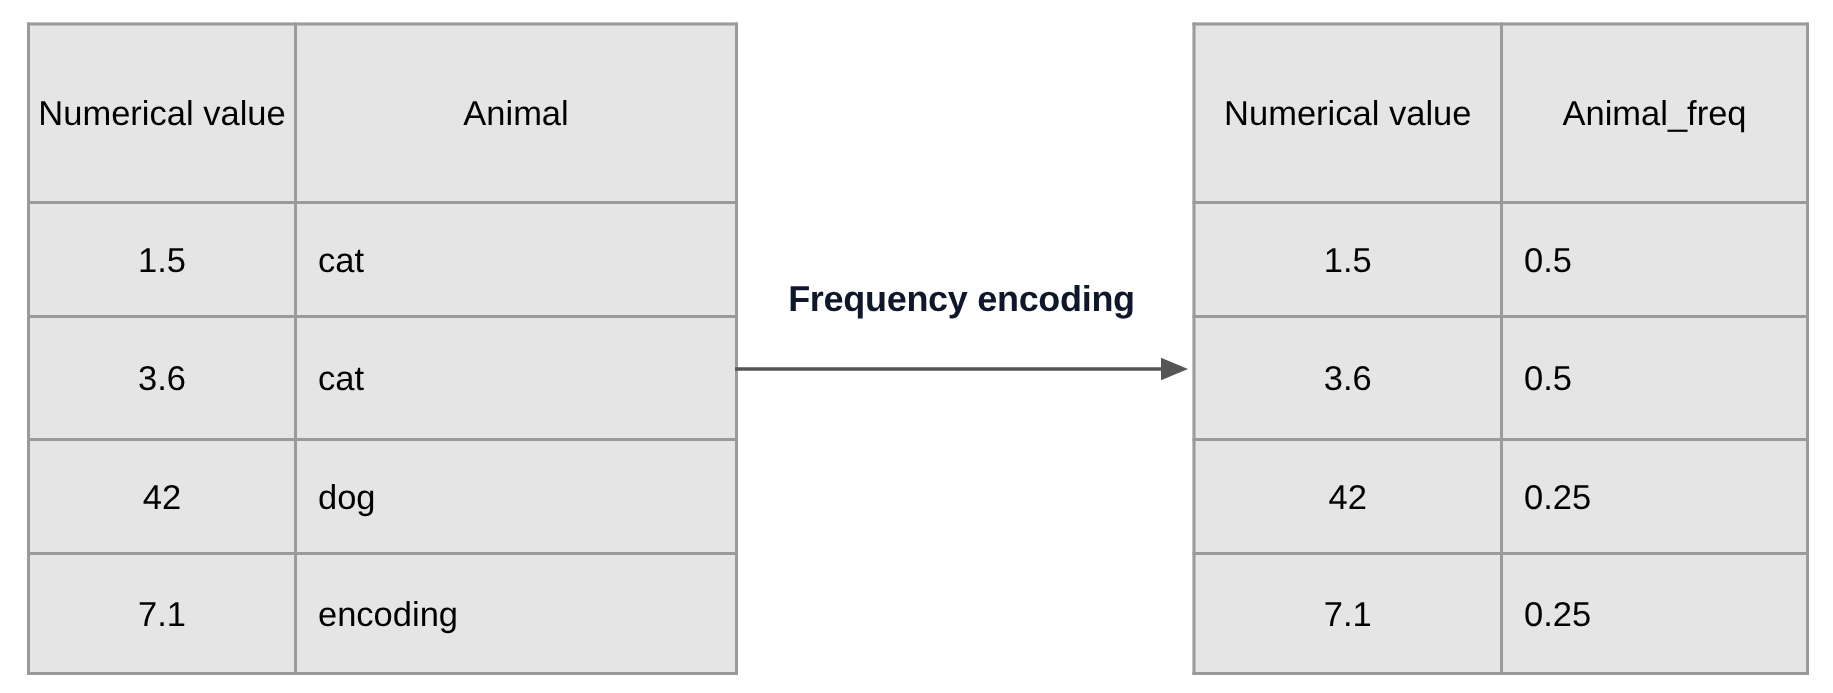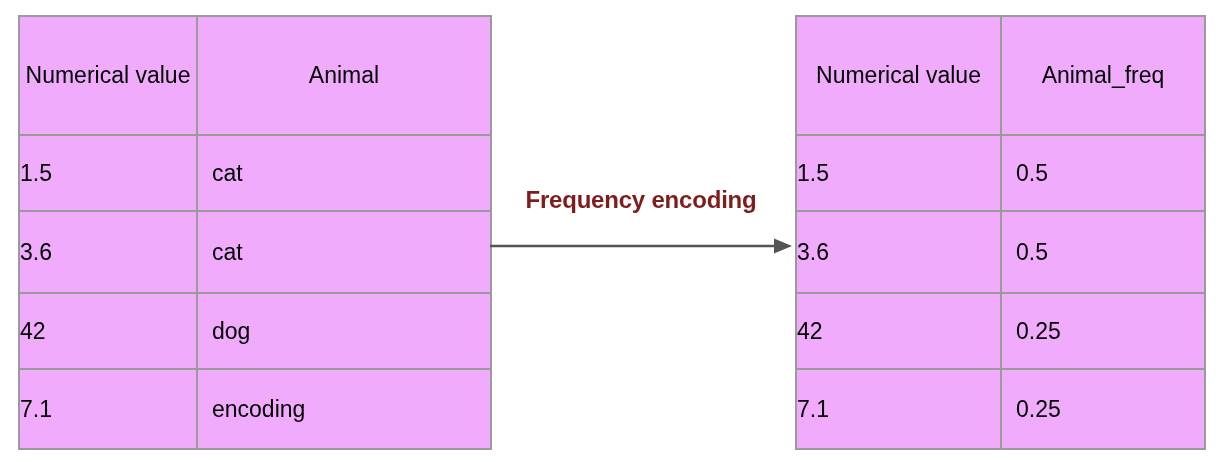--- a/index.html
+++ b/index.html
@@ -20,21 +20,21 @@
   .diagram {
     position: absolute;
     inset: 0;
   }
 
   
   .data-table {
     position: absolute;
     border-collapse: collapse;
     table-layout: fixed;
-    background: #f0abfc;
+    background: #e5e5e5;
   }
   .data-table td,
   .data-table th {
     border: 2px solid #9a9a9a;
     padding: 0;
     font-weight: normal;
     font-size: 23px;
     line-height: 1.22;
     color: #000000;
   }
@@ -54,21 +54,21 @@
   #table-left  .col-key  { width: 178px; }
   #table-left  .col-val  { width: 294px; }
   #table-right .col-key  { width: 205px; }
   #table-right .col-val  { width: 204px; }
 
   .hdr-row th { height: 117px; vertical-align: middle; text-align: center; }
   .hdr-key   { padding: 0 10px; }
   .hdr-val   { padding: 0 10px; border-radius: 27px; }
 
   .body-row td { height: 74px; vertical-align: middle; }
-  .body-row .cell-key { }
+  .body-row .cell-key { text-align: center; }
   .body-row .cell-val { text-align: left; padding-left: 14px; }
 
   #table-left  .body-row:nth-child(2) td { height: 74px; }
   #table-left  .body-row:nth-child(3) td { height: 80px; }
   #table-left  .body-row:nth-child(4) td { height: 74px; }
   #table-left  .body-row:nth-child(5) td { height: 78px; }
   #table-right .body-row:nth-child(2) td { height: 74px; }
   #table-right .body-row:nth-child(3) td { height: 80px; }
   #table-right .body-row:nth-child(4) td { height: 74px; }
   #table-right .body-row:nth-child(5) td { height: 78px; }
@@ -83,21 +83,21 @@
   }
   #arrow-label {
     position: absolute;
     left: 0;
     top: 0;
     width: 306px;
     text-align: center;
     font-size: 24px;
     font-weight: bold;
     letter-spacing: -0.2px;
-    color: #7f1d1d;
+    color: #0f172a;
     white-space: nowrap;
   }
   #arrow-svg {
     position: absolute;
     left: 0;
     top: 48px;
     width: 306px;
     height: 24px;
     display: block;
   }

